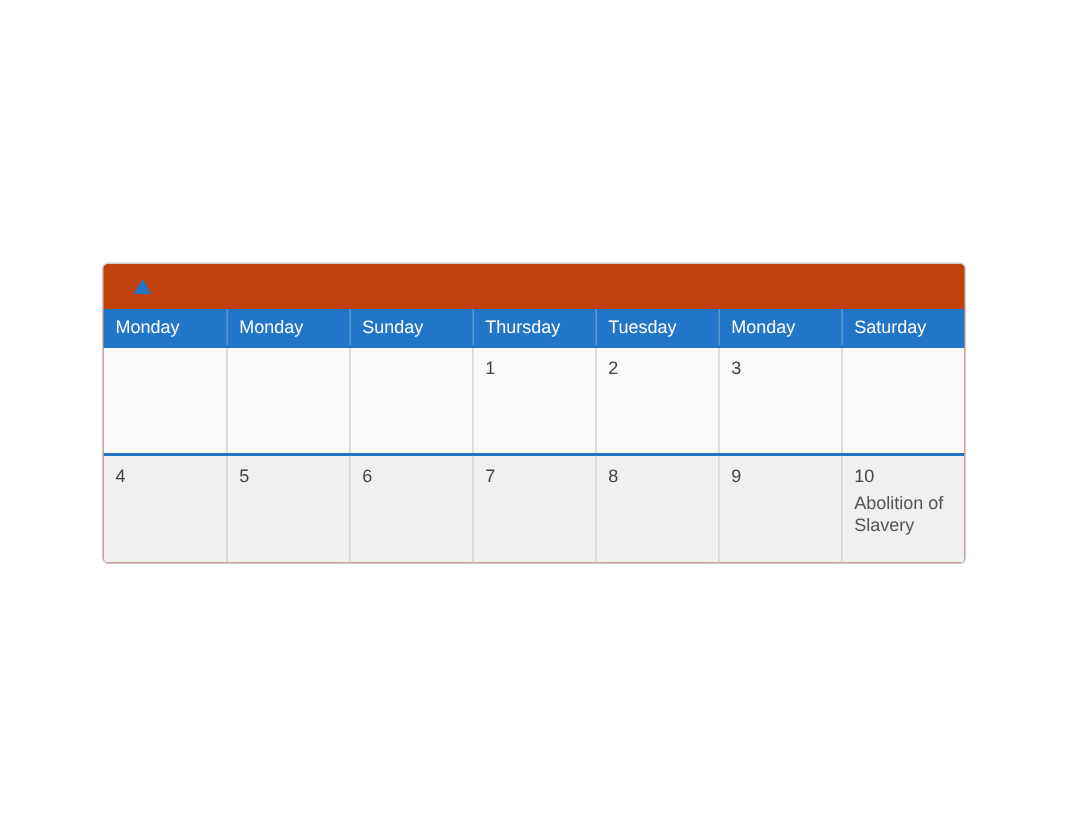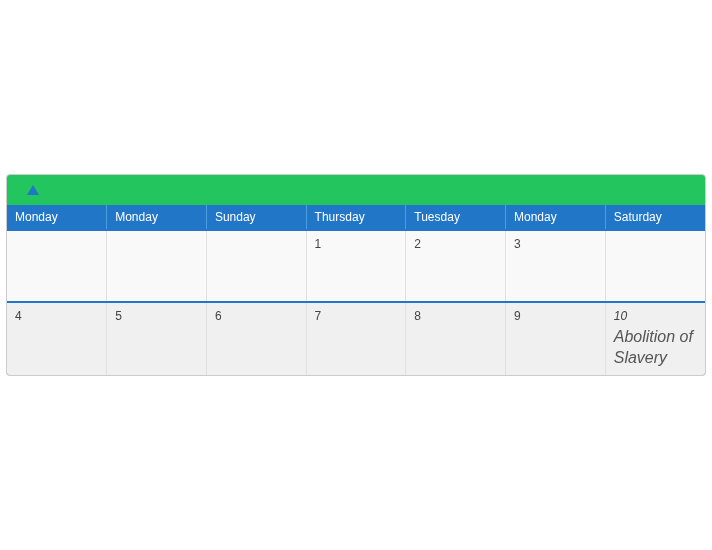--- a/index.html
+++ b/index.html
@@ -6,22 +6,22 @@
     body {
       width: 712px;
       height: 550px;
       font-family: Arial, sans-serif;
       background: #fff;
       display: flex;
       justify-content: center;
       align-items: center;
     }
     .calendar-wrapper {
-      width: 700px;
-      background: #22c55e;
+      width: 576px;
+      background: #c2410c;
       border: 1px solid #ccc;
       border-radius: 4px;
       overflow: hidden;
     }
     .calendar-header {
       display: flex;
       align-items: center;
       justify-content: space-between;
       padding: 12px 18px 8px 18px;
     }
@@ -88,31 +88,30 @@
       border-top: 2px solid #2176c7;
       border-right: 1px solid #e0e0e0;
       height: 72px;
       background: #f9f9f9;
     }
     .calendar-grid tr:nth-child(even) td {
       background: #f0f0f0;
     }
     .calendar-grid td:last-child {
       border-right: none;
-      font-style: italic;
     }
     .calendar-grid td.empty {
       background: #f9f9f9;
     }
     .day-number {
       font-size: 12px;
       color: #444;
     }
     .event-label {
-      font-size: 16px;
+      font-size: 12px;
       color: #555;
       margin-top: 4px;
       line-height: 1.3;
     }
     .logo-row {
       display: flex;
       align-items: center;
     }
   </style>
 </head>

